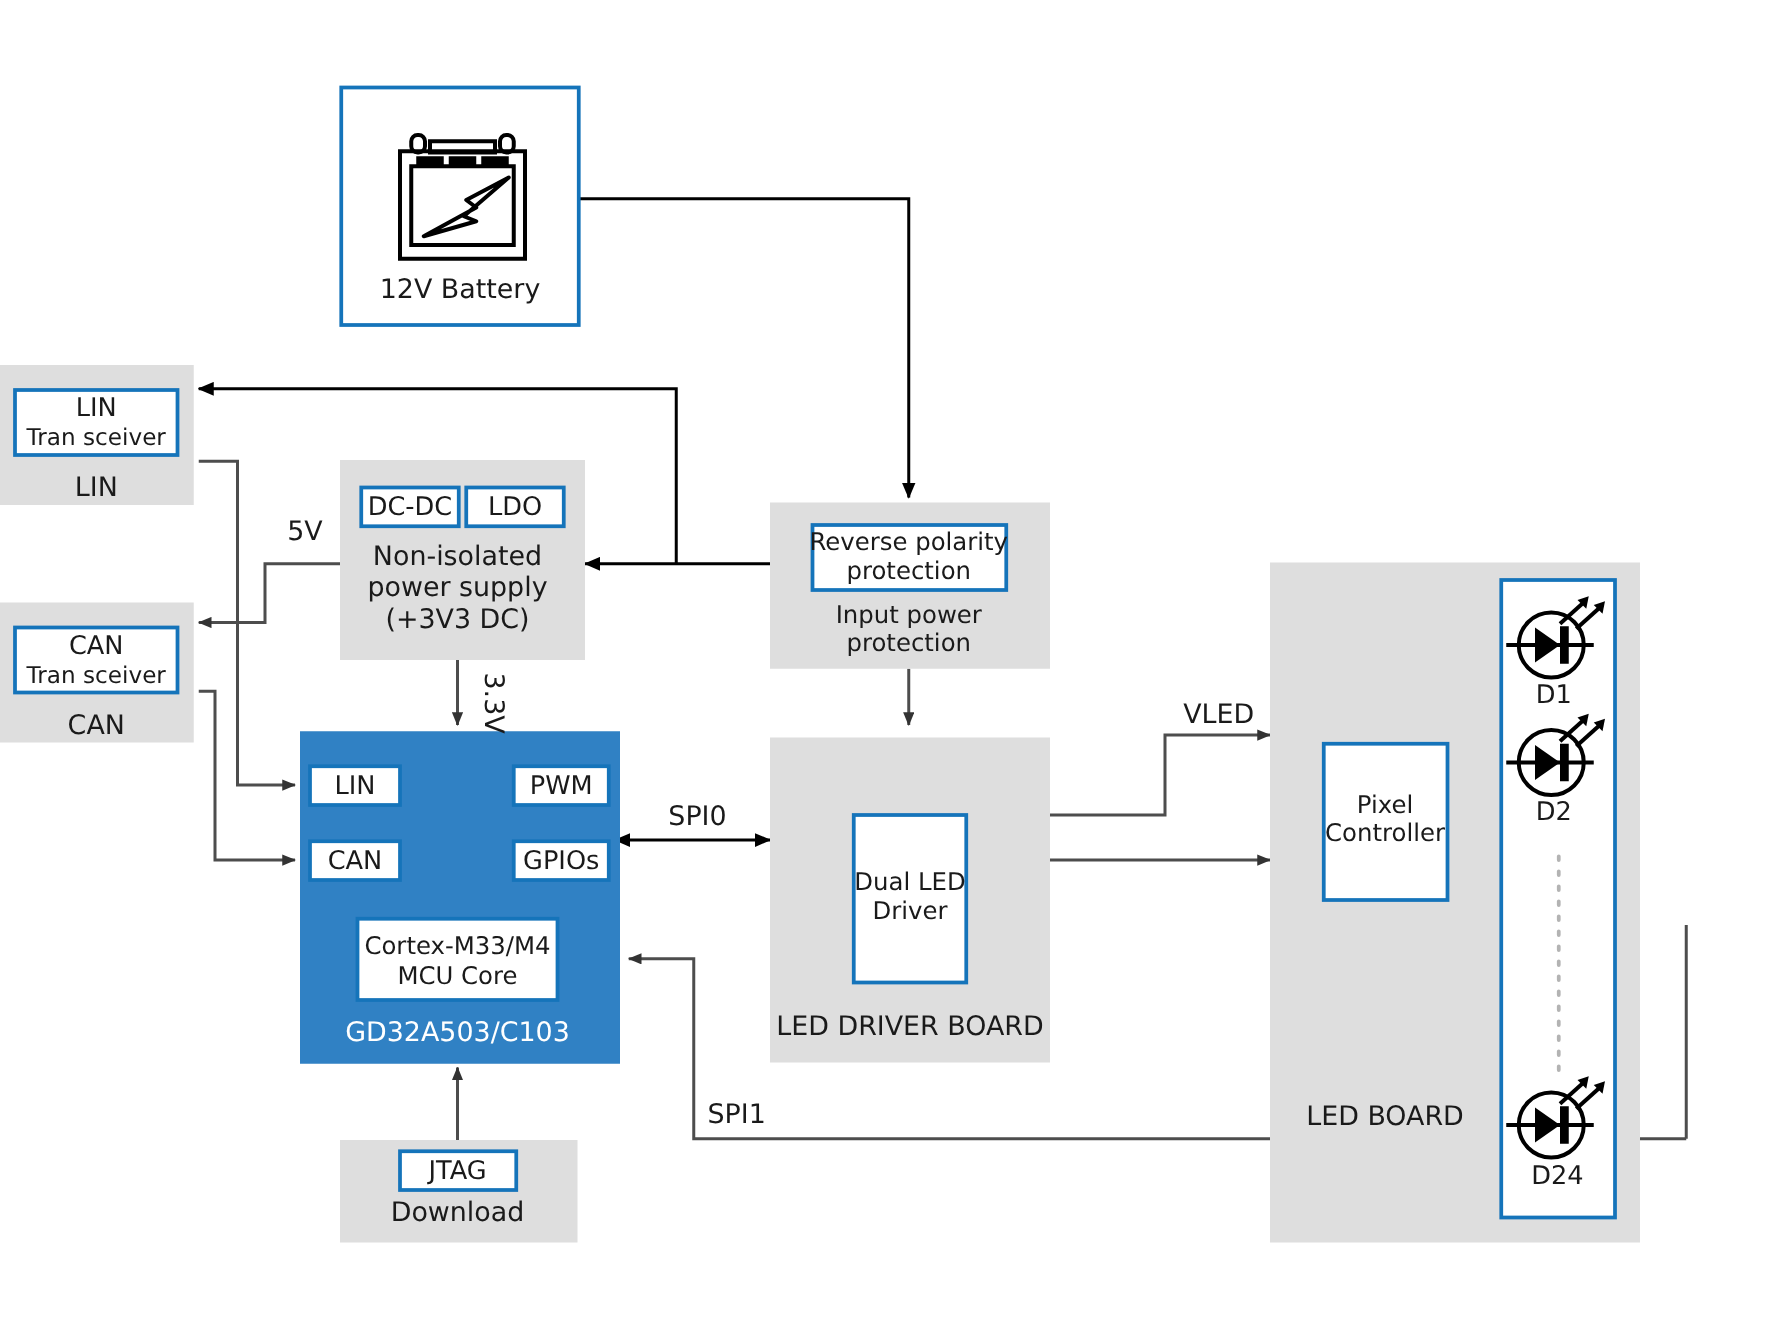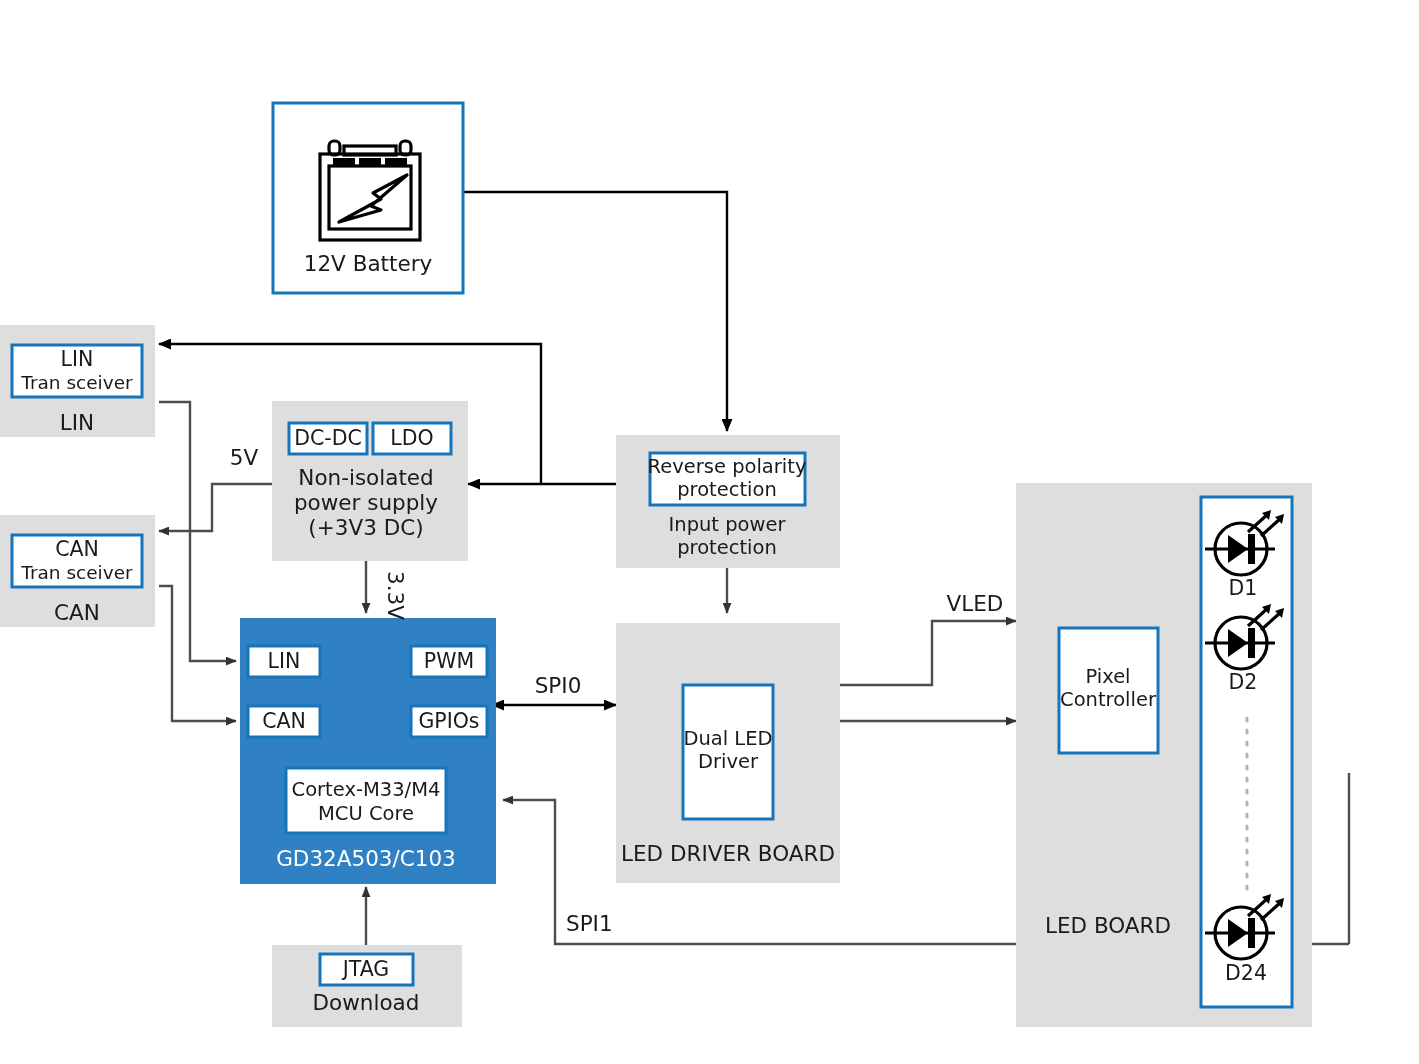--- a/index.html
+++ b/index.html
@@ -1,18 +1,18 @@
 <!DOCTYPE html>
 <html><head>
 <meta charset="utf-8">
 <style>
   html,body{margin:0;padding:0;background:#ffffff;}
   body{width:1419px;height:1064px;overflow:hidden;
        font-family:"DejaVu Sans","Liberation Sans",sans-serif;}
-  #stage{position:relative;width:1419px;height:776px;margin-top:33px;}
+  #stage{position:relative;width:1419px;height:776px;}
   svg{display:block;}
   .blk-fill{fill:#dedede;}
   .wh{fill:#ffffff;}
   .bor{fill:none;stroke:#1574ba;stroke-width:3;}
   .mcu{fill:#3081c4;}
   .wire{fill:none;stroke:#4d4d4d;stroke-width:2.4;}
   .wireb{fill:none;stroke:#000000;stroke-width:2.4;}
   .sym{fill:none;stroke:#000000;stroke-width:3.2;}
   .symf{fill:#000000;stroke:none;}
   .dash{fill:none;stroke:#b3b3b3;stroke-width:3;stroke-dasharray:3 9;stroke-linecap:round;}

